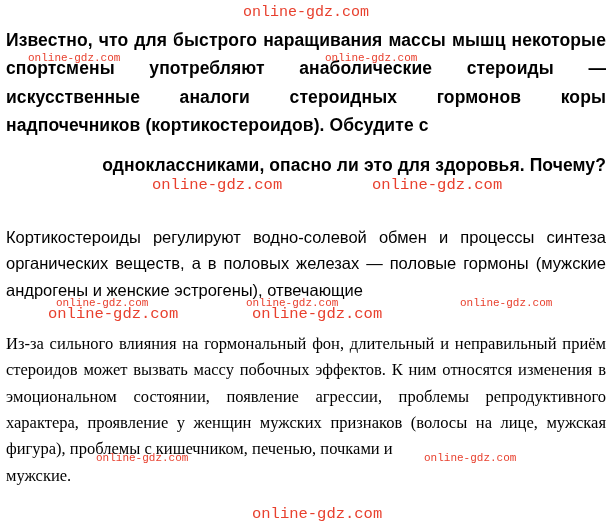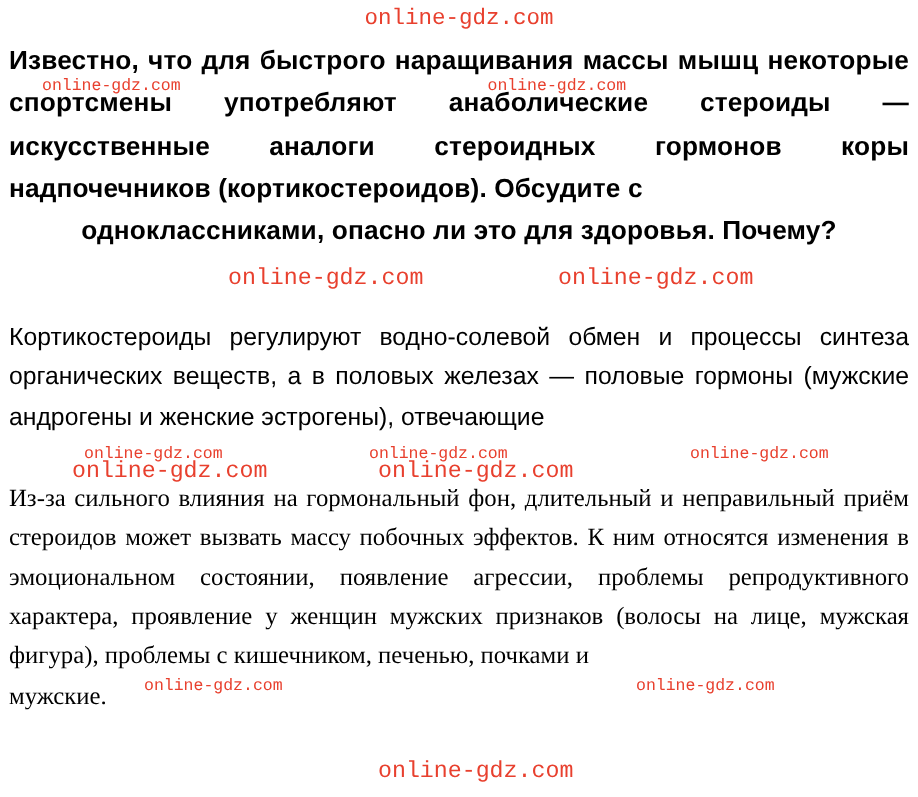--- a/index.html
+++ b/index.html
@@ -27,21 +27,22 @@
     font-weight: bold;
     line-height: 1.62;
     text-align: justify;
     text-justify: inter-word;
     letter-spacing: 0.1px;
     margin: 0;
     padding-top: 26px;
   }
   .question .last-line {
     display: block;
-    text-align: center;
+    text-align: right;
+    margin-top: 12px;
   }
   .answer {
     font-size: 16.5px;
     line-height: 1.60;
     text-align: justify;
     text-justify: inter-word;
     margin: 0;
   }
   .answer.p1 {
     padding-top: 44px;

